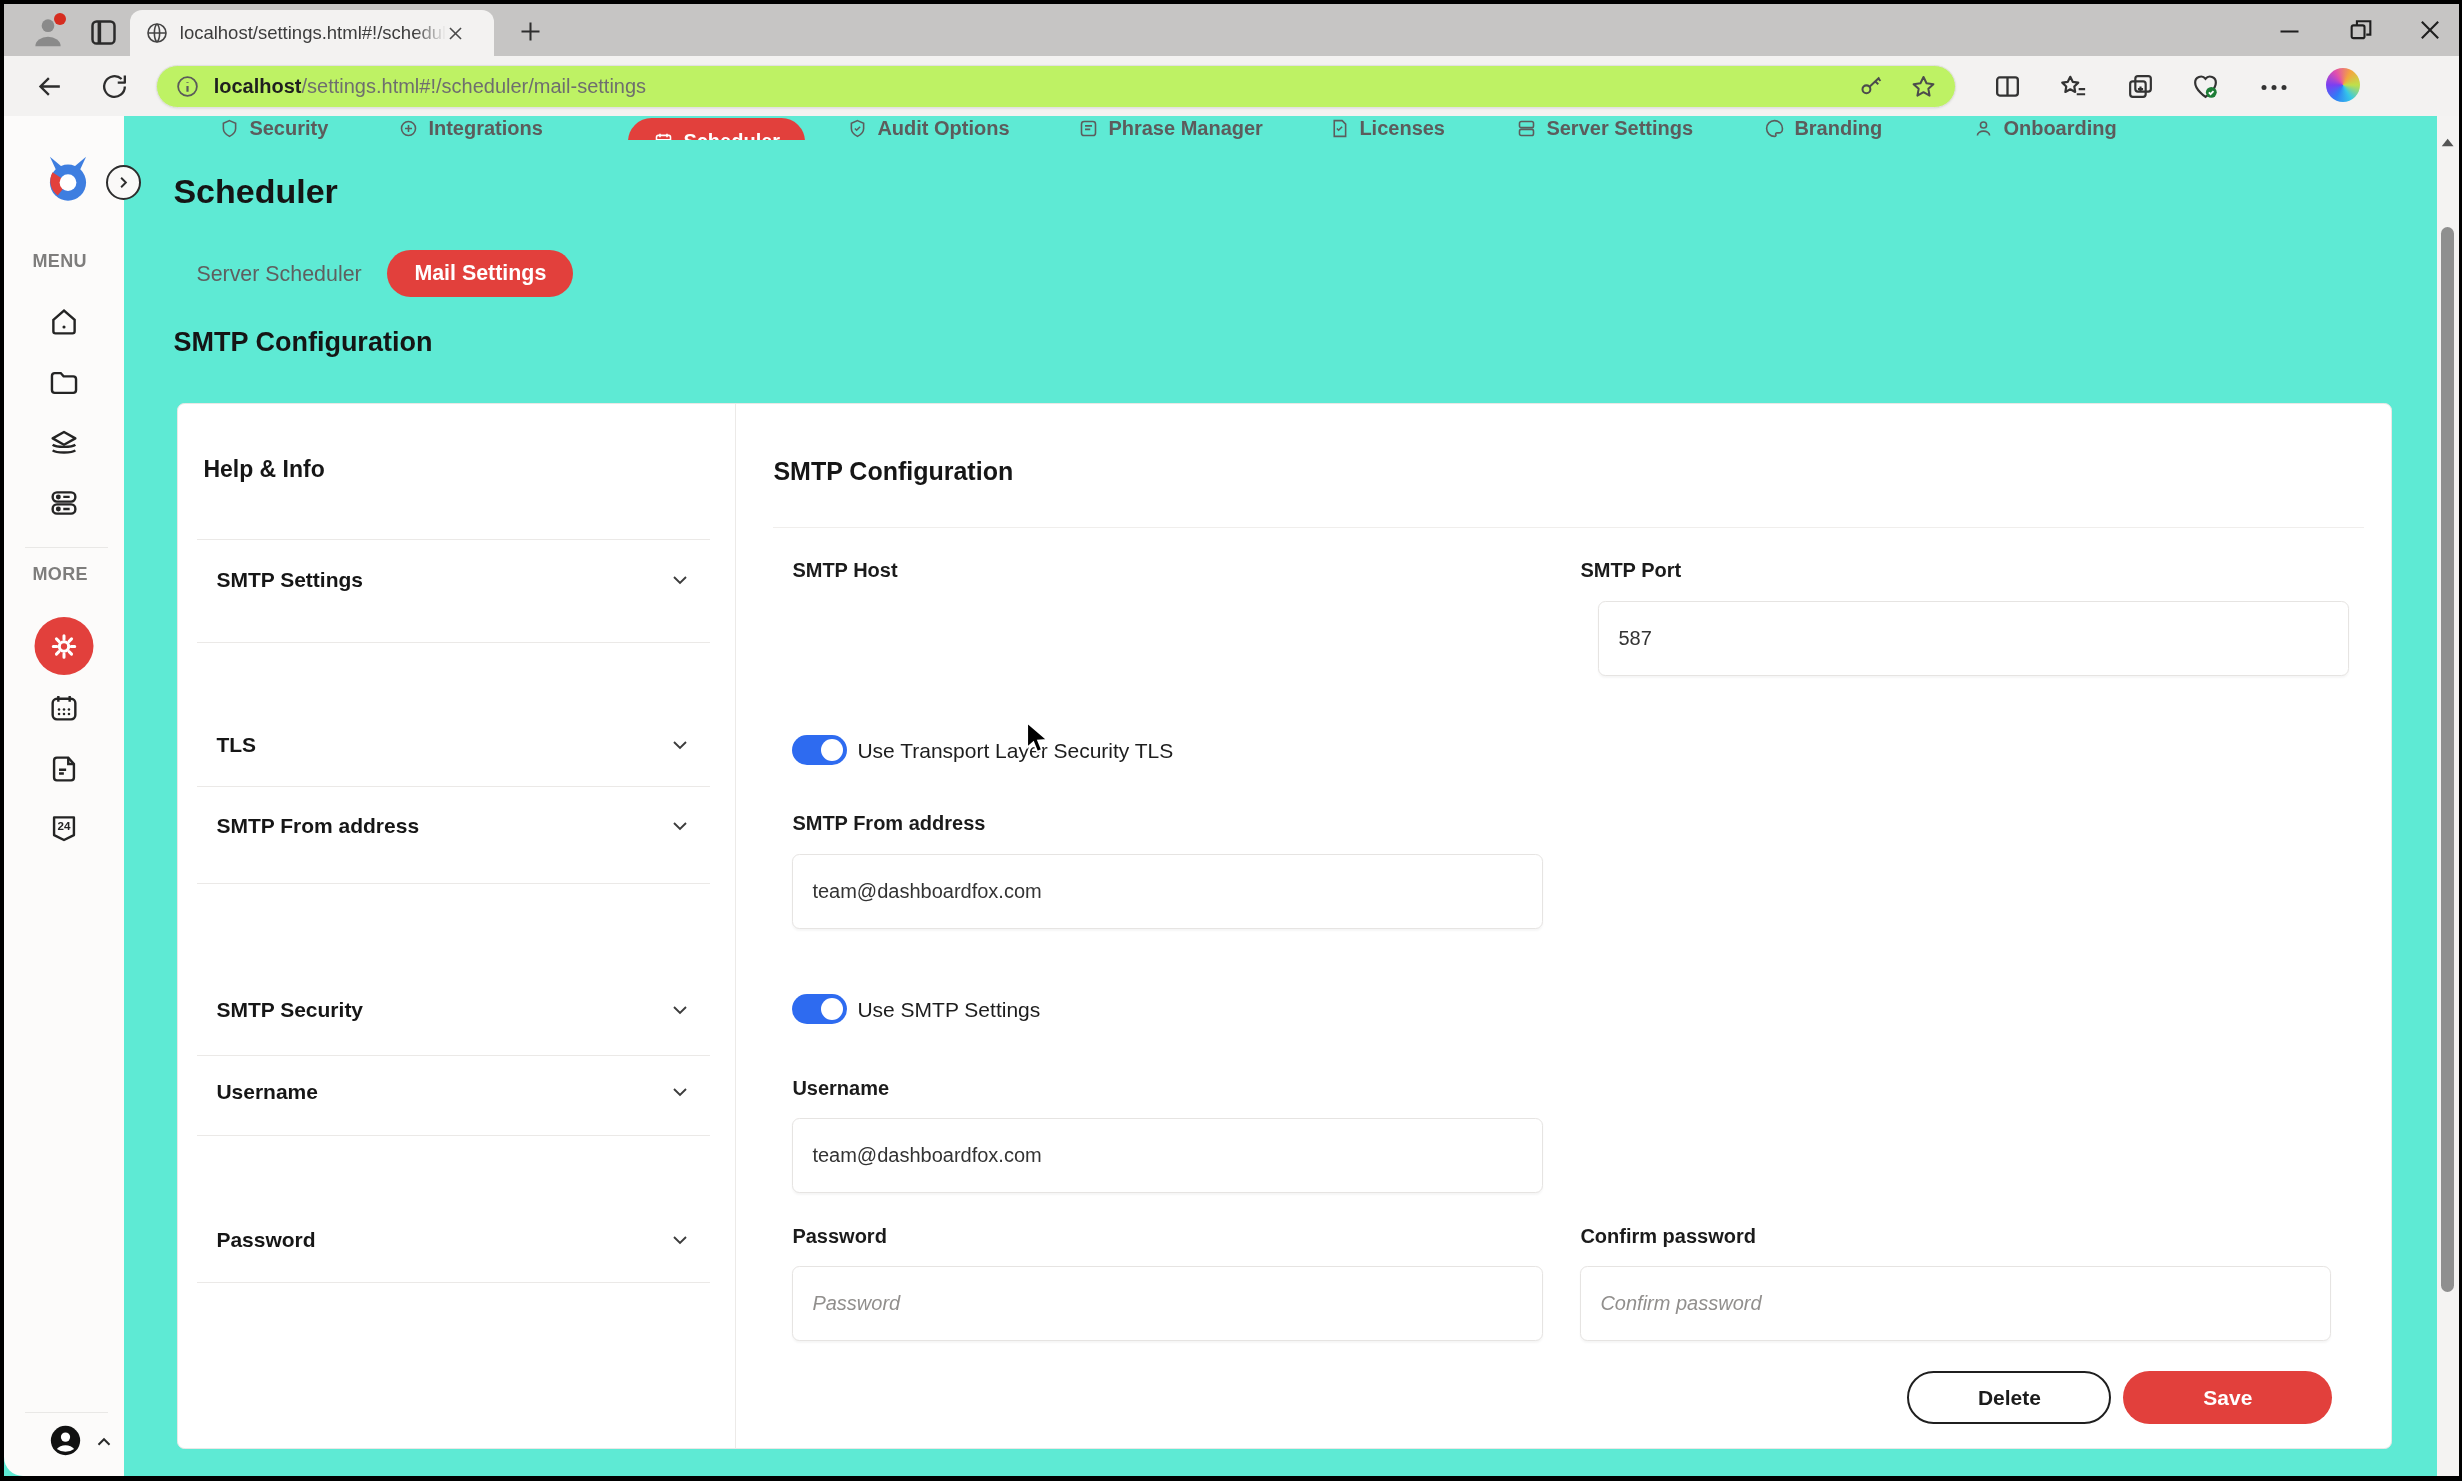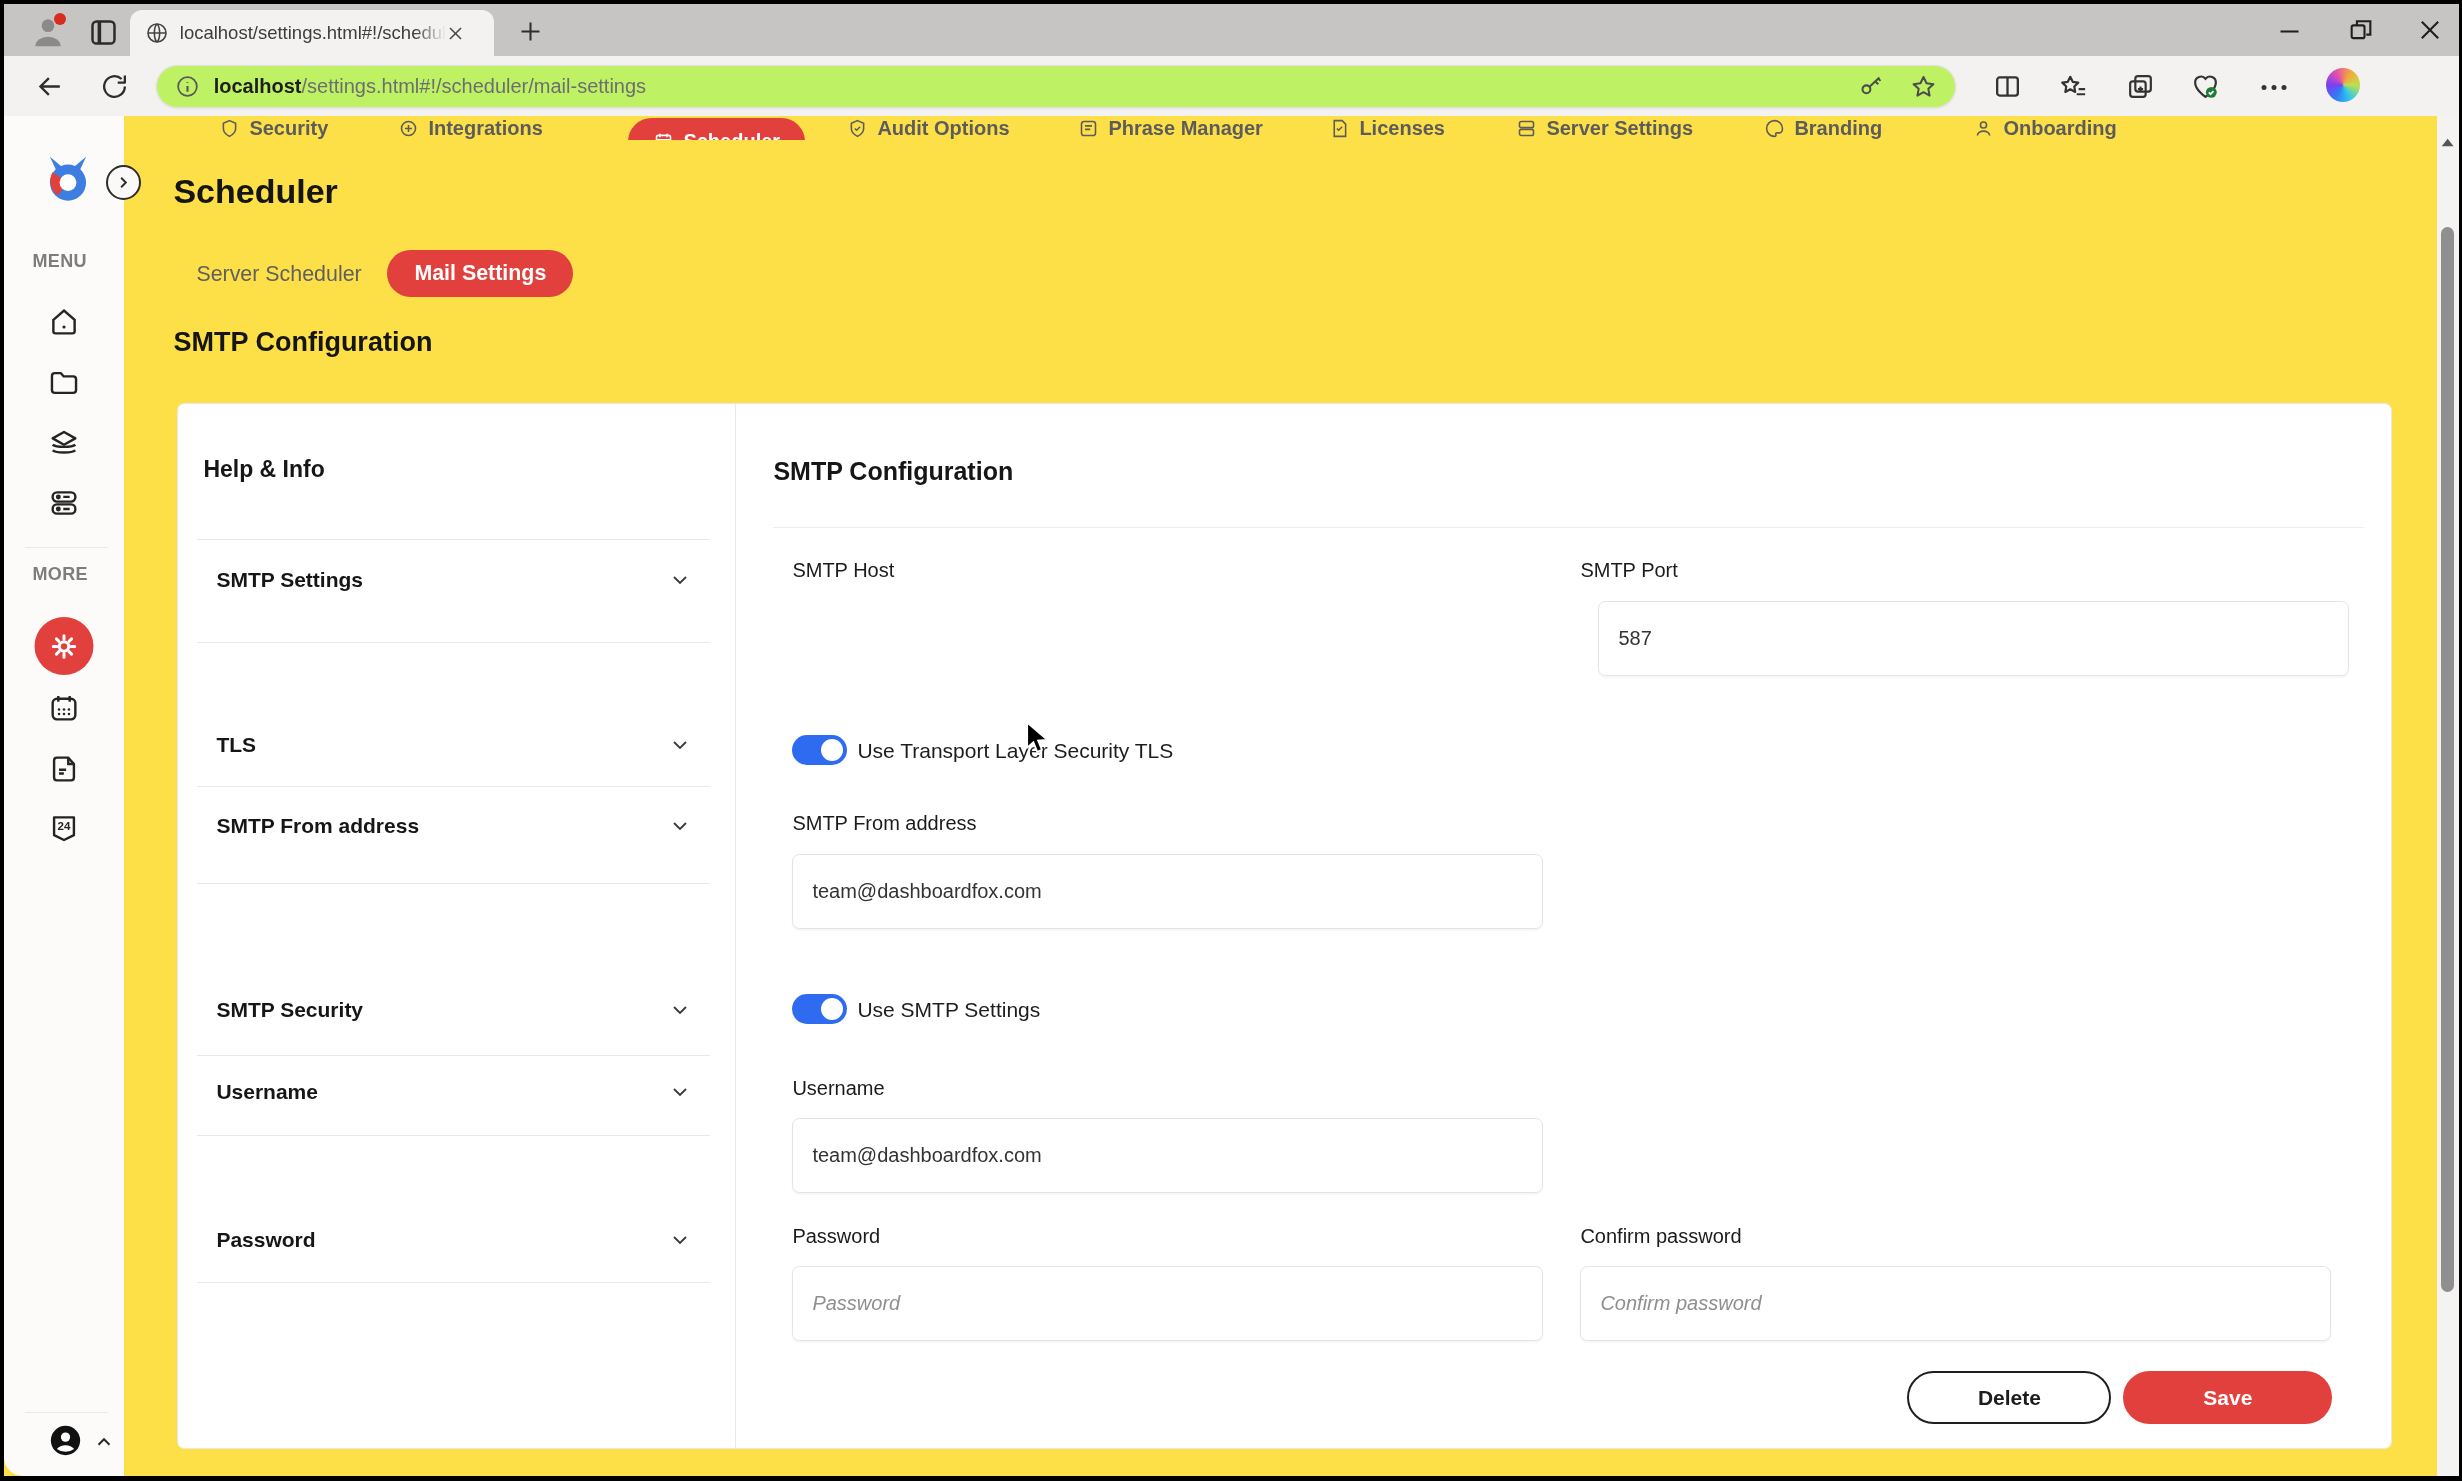--- a/index.html
+++ b/index.html
@@ -18,21 +18,21 @@
   .icon{display:inline-flex;align-items:center;justify-content:center;}
   .icon svg{display:block;}
   
   .addressbar{position:absolute;left:0;top:52px;right:0;height:61px;background:#f3f2f1;border-bottom:1.5px solid #d9d8d7;box-sizing:border-box;}
   .urlpill{position:absolute;left:152px;top:9px;width:1800px;height:43px;background:#bef264;border:0.7px solid #e2e1e0;
            border-radius:21.4px;display:flex;align-items:center;padding:0 18px;box-sizing:border-box;box-shadow:0 0.7px 2.2px rgba(0,0,0,.08);}
   .urltext{font-size:20px;margin-left:13.3px;flex:1;white-space:nowrap;overflow:hidden;}
   .urlhost{color:#1f1f1f;font-weight:700;}
   .urlpath{color:#6e6e6e;}
   
-  .content{position:absolute;left:0;top:112px;right:0;bottom:0;background:#fde047;overflow:hidden;}
+  .content{position:absolute;left:0;top:112px;right:0;bottom:0;background:#5eead4;overflow:hidden;}
   
   .sidebar{position:absolute;left:0;top:0;width:120px;bottom:0;background:#fcfbfa;border-bottom-left-radius:19px;}
   .side-label{font-size:18px;font-weight:700;color:#7e7d7c;letter-spacing:0.4px;}
   .side-ic{position:absolute;left:50%;transform:translateX(-50%);color:#242424;}
   .gear-wrap{position:absolute;left:50%;transform:translateX(-50%);width:59px;height:58px;border-radius:50%;
              background:var(--accent,#e2403c);display:flex;align-items:center;justify-content:center;}
   .side-div{position:absolute;left:21px;width:83px;border-top:1.5px solid #e9e8e6;}
   .expand-btn{position:absolute;left:102px;top:49px;width:35px;height:35px;border-radius:50%;background:#faf9f8;
               border:2.2px solid #2d2d2d;box-sizing:border-box;display:flex;align-items:center;justify-content:center;color:#2d2d2d;}
   
@@ -47,21 +47,21 @@
   .h2{font-size:27px;font-weight:700;color:#151515;}
   
   .card{position:absolute;left:173px;top:287px;width:2215px;height:1046px;background:#fff;border:0.7px solid #eae8e6;
         border-radius:7.4px;box-sizing:border-box;}
   .vdiv{position:absolute;left:557px;top:0;bottom:0;border-left:1.5px solid #eceae8;}
   .lp-title{font-size:23px;font-weight:700;color:#161616;}
   .acc-label{font-size:21px;font-weight:700;color:#161616;}
   .hdiv{position:absolute;border-top:1.5px solid #ebe9e7;}
   .chev{position:absolute;color:#3c3c3c;}
   .rp-title{font-size:25px;font-weight:700;color:#161616;}
-  .flabel{font-size:20px;font-weight:400;color:#1b1b1b;}
+  .flabel{font-size:20px;font-weight:700;color:#1b1b1b;}
   .finput{position:absolute;height:75px;background:#fff;border:1.5px solid #e6e4e2;border-radius:7.4px;box-sizing:border-box;
           font-family:"Liberation Sans",sans-serif;font-size:20px;color:#333;padding:0 19px;outline:none;
           box-shadow:0 1.5px 2.2px rgba(0,0,0,.04);}
   .finput::placeholder{font-style:italic;color:#918f8d;}
   .toggle{position:absolute;width:55px;height:30px;border-radius:739px;background:#b9b9b9;}
   .toggle.on{background:var(--blue,#2e6bf0);}
   .toggle .knob{position:absolute;top:3.7px;right:4.4px;width:22px;height:22px;border-radius:50%;background:#fff;}
   .tog-label{font-size:21px;color:#1d1d1d;}
   .btn{position:absolute;height:53px;border-radius:739px;display:flex;align-items:center;justify-content:center;
        font-size:21px;font-weight:700;box-sizing:border-box;}

